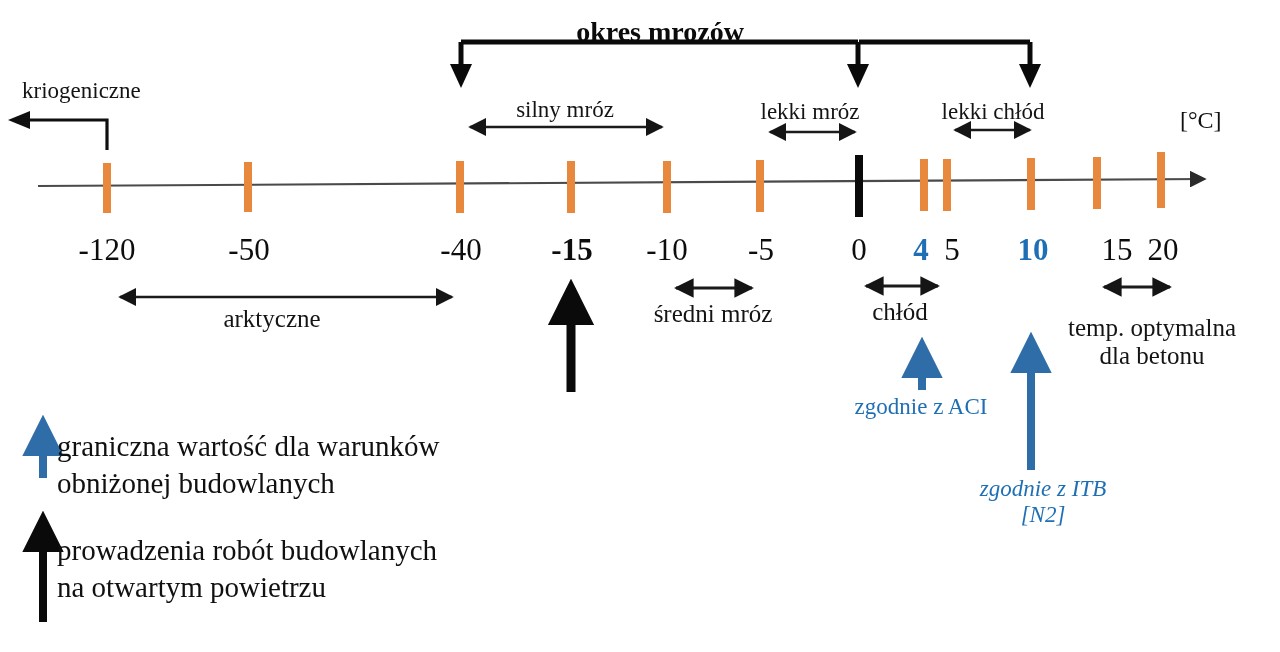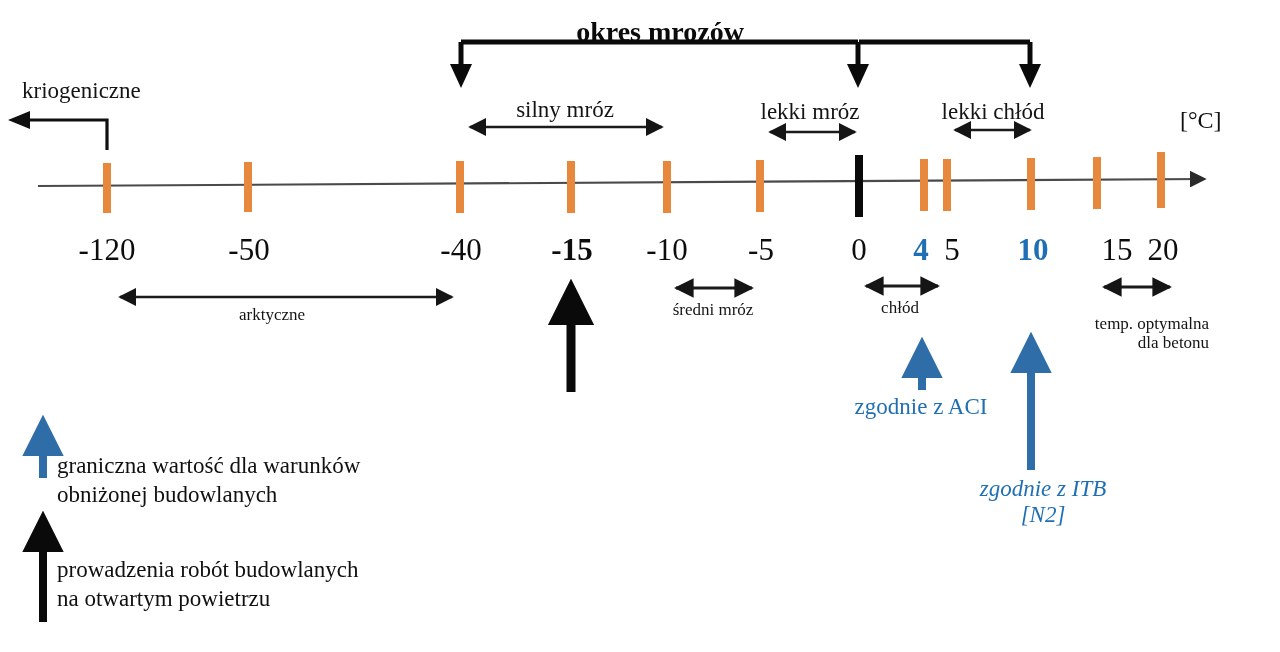--- a/index.html
+++ b/index.html
@@ -28,24 +28,24 @@
     white-space: nowrap;
     font-family: "Liberation Serif", "DejaVu Serif", serif;
     line-height: 1.12;
   }
   .ctr { transform: translateX(-50%); text-align: center; }
   .tick-num { font-size: 31px; color: #0d0d0d; }
   .tick-num.bold { font-weight: bold; }
   .tick-num.blue { color: #1F6FB5; font-weight: bold; }
   .band-top { font-size: 28px; font-weight: bold; color: #0b0b0b; }
   .band-mid { font-size: 23px; color: #141414; }
-  .band-low { font-size: 17px; color: #141414; text-align: right; }
+  .band-low { font-size: 25px; color: #141414; }
   .deg { font-size: 24px; color: #101010; }
   .blue-note { font-size: 23px; color: #1F6FB5; text-align: center; }
-  .legend-txt { font-size: 23px; color: #101010; line-height: 1.28; margin-top: 23px; }
+  .legend-txt { font-size: 29px; color: #101010; line-height: 1.28; }
 </style>
 </head>
 <body>
 
 <div id="stage">
 
   <svg class="layer" viewBox="0 0 1280 652">
     <defs>
       <marker id="ahR" viewBox="0 0 10 10" refX="9" refY="5" markerWidth="7" markerHeight="7" orient="auto-start-reverse">
         <path d="M0,0 L10,5 L0,10 z" fill="#151515"></path>

